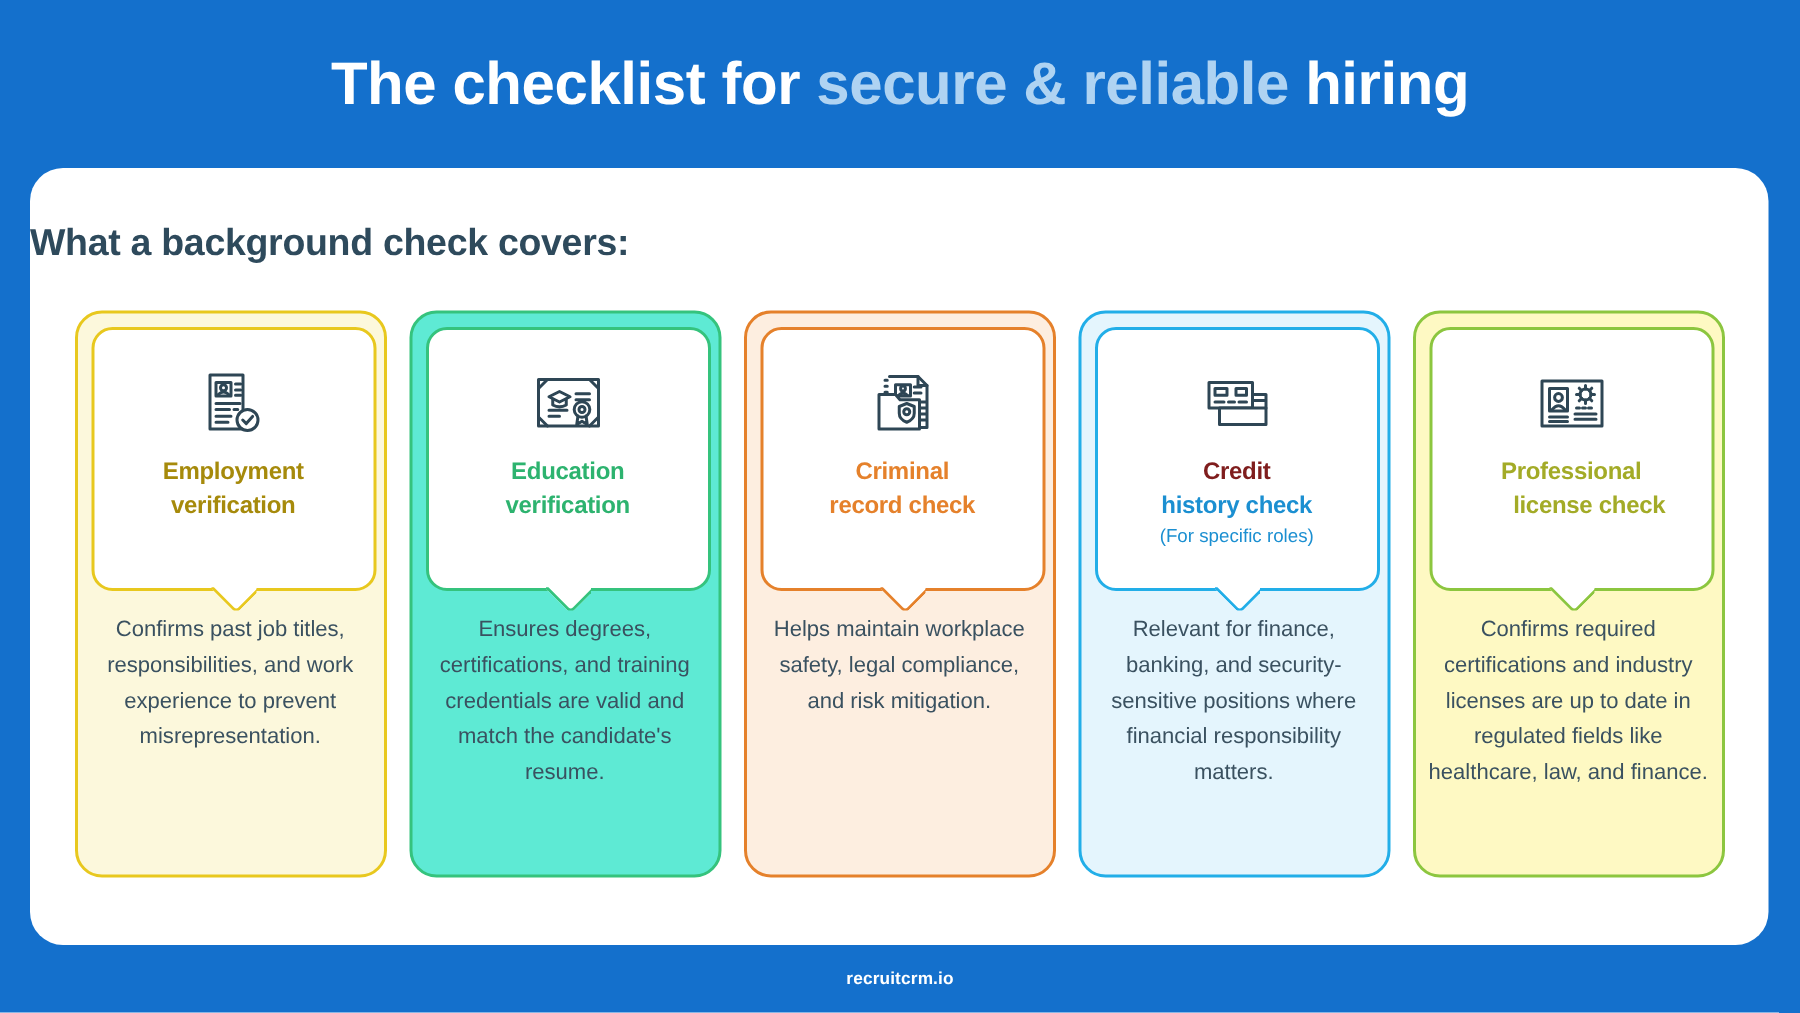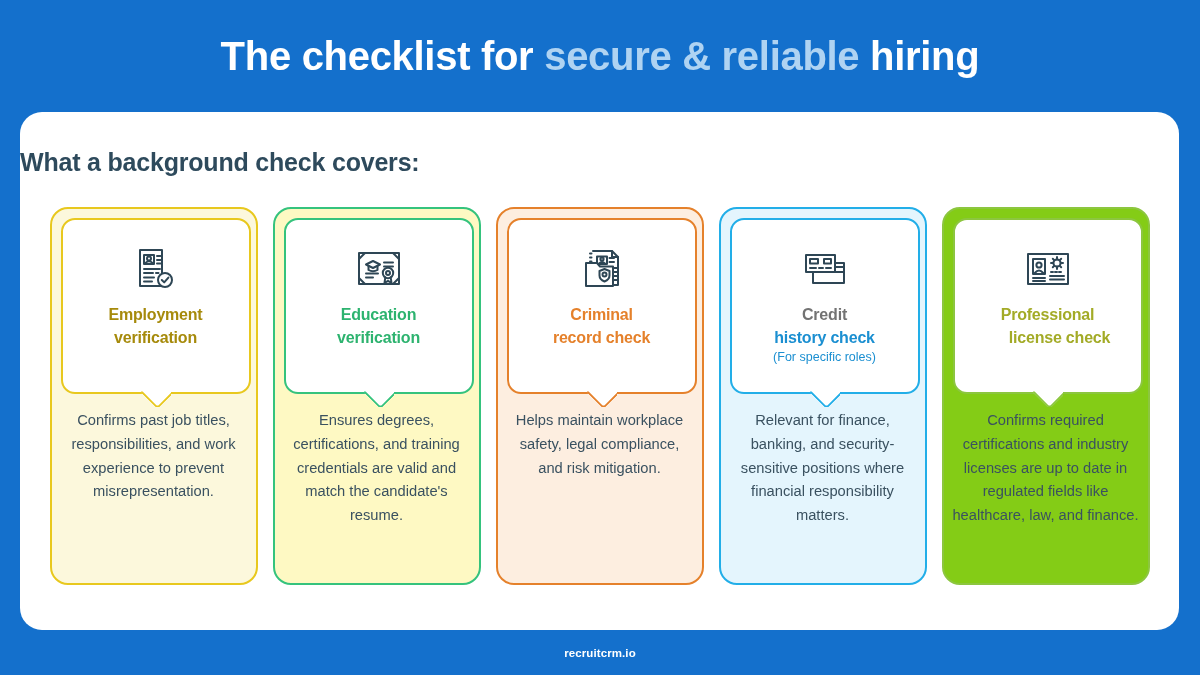--- a/index.html
+++ b/index.html
@@ -207,21 +207,21 @@
         </div>
         <div class="card-title">
           <div style="color: rgb(166, 138, 11);">Employment</div>
           <div style="color: rgb(166, 138, 11);">verification</div>
         </div>
         <div class="bubble-tail" style="--tc: #E8C81E;"></div>
       </div>
       <div class="card-body">Confirms past job titles, responsibilities, and work experience to prevent misrepresentation.</div>
     </div>
 
-    <div class="card" style="border-color: rgb(53, 195, 125); background: #fef9c3;">
+    <div class="card" style="border-color: rgb(53, 195, 125); background: #5eead4;">
       <div class="bubble" style="border-color: rgb(53, 195, 125);">
         <div class="card-icon">
           <svg width="48" height="42" viewBox="0 0 48 42" fill="none" stroke="#2E4655" stroke-width="2" stroke-linecap="round" stroke-linejoin="round">
             <path d="M4 5 H44 V36 H4 Z"></path>
             <path d="M4 11 L10 5 M38 5 L44 11 M4 30 L10 36 M38 36 L44 30"></path>
             <path d="M11 16.5 L18 13 L25 16.5 L18 20 Z"></path>
             <path d="M13.5 18 V22 Q18 24.5 22.5 22 V18"></path>
             <path d="M29 14.5 H38 M29 18.5 H38"></path>
             <path d="M11 25.5 H23 M11 29.5 H18"></path>
             <circle cx="33" cy="25" r="5.2"></circle>
@@ -270,30 +270,30 @@
           <svg width="48" height="38" viewBox="0 0 48 38" fill="none" stroke="#2E4655" stroke-width="2" stroke-linecap="round" stroke-linejoin="round">
             <path d="M5 5 H34 V22 H5 Z"></path>
             <path d="M9 9 H17 V13.5 H9 Z"></path>
             <path d="M23 9 H30 V13.5 H23 Z"></path>
             <path d="M9 18 H15 M18 18 H22 M25 18 H30"></path>
             <path d="M12 22 H43 V33 H12 Z" fill="#ffffff"></path>
             <path d="M34 13 H43 V22 M34 17 H43"></path>
           </svg>
         </div>
         <div class="card-title">
-          <div style="color: #737373;">Credit</div>
+          <div style="color: #7f1d1d;">Credit</div>
           <div style="color: rgb(27, 143, 209);">history check</div>
         </div>
         <div class="card-subtitle" style="color: rgb(27, 143, 209);">(For specific roles)</div>
         <div class="bubble-tail" style="--tc: #22AEE8;"></div>
       </div>
       <div class="card-body">Relevant for finance, banking, and security-sensitive positions where financial responsibility matters.</div>
     </div>
 
-    <div class="card" style="border-color: rgb(140, 198, 63); background: #84cc16;">
+    <div class="card" style="border-color: rgb(140, 198, 63); background: #fef9c3;">
       <div class="bubble" style="border-color: rgb(140, 198, 63);">
         <div class="card-icon">
           <svg width="50" height="40" viewBox="0 0 50 40" fill="none" stroke="#2E4655" stroke-width="2" stroke-linecap="round" stroke-linejoin="round">
             <path d="M5 5 H45 V35 H5 Z"></path>
             <path d="M10 10 H22 V25 H10 Z"></path>
             <circle cx="16" cy="16" r="2.6"></circle>
             <path d="M11.8 24 Q16 19 20.2 24"></path>
             <path d="M10 29 H22 M10 32 H22"></path>
             <circle cx="34" cy="14" r="3.6"></circle>
             <path d="M34 8 V10.4 M34 17.6 V20 M28 14 H30.4 M37.6 14 H40 M29.8 9.8 L31.4 11.4 M36.6 16.6 L38.2 18.2 M38.2 9.8 L36.6 11.4 M31.4 16.6 L29.8 18.2"></path>

